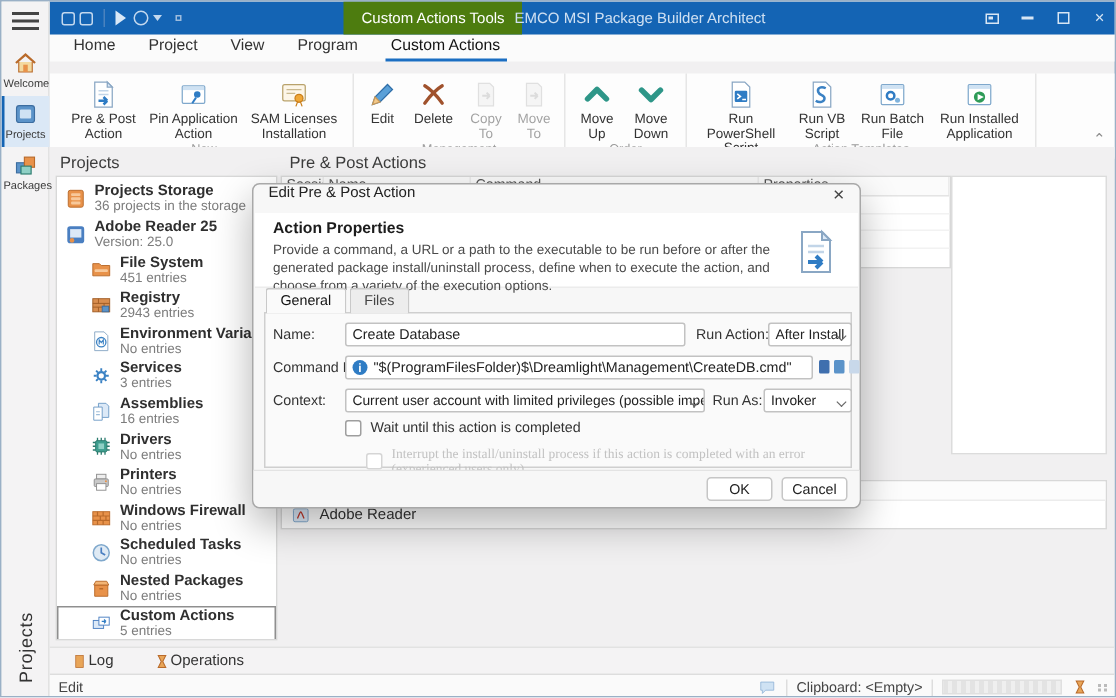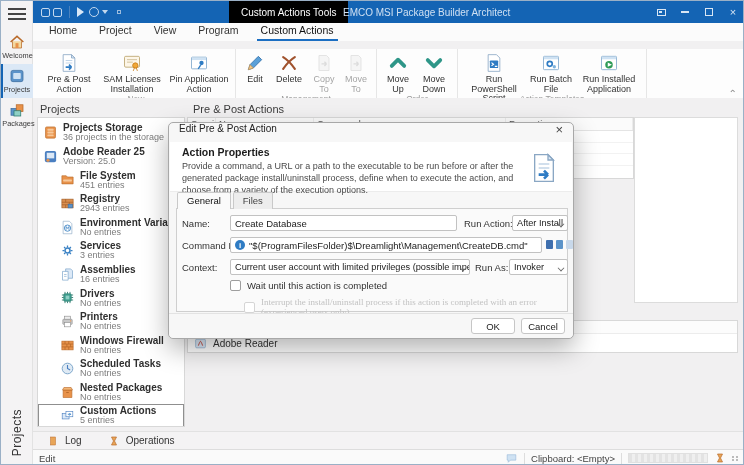--- a/index.html
+++ b/index.html
@@ -22,21 +22,21 @@
   
   .titlebar { position:absolute; left:32px; top:0; width:712px; height:22px; background:#1464b4; display:flex; align-items:center; z-index:4; }
   .qat { display:flex; align-items:center; gap:5px; margin-left:8px; color:#c3d8ee; }
   .qat .sq { width:9px; height:9px; border:1.4px solid #c3d8ee; border-radius:2px; }
   .qat .sq2 { width:9px; height:9px; border:1.4px solid #c3d8ee; border-radius:2px; margin-left:-2px; }
   .qat .vsep { width:1px; height:12px; background:#4a82be; margin:0 2px; }
   .qat .play { width:0; height:0; border-left:7px solid #d9e8f7; border-top:5px solid transparent; border-bottom:5px solid transparent; }
   .qat .globe { width:10px; height:10px; border:1.4px solid #c3d8ee; border-radius:50%; }
   .qat .caret { width:0; height:0; border-top:4px solid #c3d8ee; border-left:3.5px solid transparent; border-right:3.5px solid transparent; margin-left:-2px; }
   .qat .dot { width:4px; height:4px; border:1px solid #9dbcdd; margin-left:4px; }
-  .ctx-chip { position:absolute; left:196px; top:0; height:22px; padding:0 12px; background:#000000; color:#fff; font-size:10px; display:flex; align-items:center; }
+  .ctx-chip { position:absolute; left:196px; top:0; height:22px; padding:0 12px; background:#4d7c0f; color:#fff; font-size:10px; display:flex; align-items:center; }
   .win-title { position:absolute; left:310px; top:0; height:22px; display:flex; align-items:center; color:#cfe0f2; font-size:10px; }
   .win-ctrls { position:absolute; right:0; top:0; height:22px; display:flex; align-items:center; }
   .wbtn { width:24px; height:22px; display:flex; align-items:center; justify-content:center; color:#d8e6f4; font-size:11px; cursor:pointer; }
   .wbtn .mini-rect { width:9px; height:7px; border:1px solid #d8e6f4; position:relative; }
   .wbtn .mini-rect::after { content:""; position:absolute; left:1px; top:1px; width:3px; height:2px; background:#d8e6f4; }
   .wbtn .maxi { width:8px; height:8px; border:1px solid #d8e6f4; }
   .wbtn .minim { width:8px; height:1.4px; background:#d8e6f4; }
 
   
   .ribbon-tabs { position:absolute; left:32px; top:22px; width:712px; height:18px; background:#fbfbfb; display:flex; align-items:flex-end; gap:14px; padding-left:12px; }
@@ -74,21 +74,21 @@
   .props-panel { position:absolute; left:601px; top:19px; width:104px; height:186px; background:#fff; border:1px solid #dcdcdc; }
 
   .grid-bottom { position:absolute; left:154px; top:222px; width:551px; height:33px; background:#fff; border:1px solid #d8d8d8; }
   .gb-head { height:13px; border-bottom:1px solid #ececec; background:#fcfcfc; }
   .gb-row { display:flex; align-items:center; height:18px; padding-left:6px; }
   .gb-row .aic { width:13px; height:13px; margin-right:6px; }
   .gb-row span { font-size:10px; color:#333; }
 
   
   .bottom-tabs { position:absolute; left:32px; top:430px; width:712px; height:18px; background:#f4f3f4; border-top:1px solid #e2e2e2; display:flex; align-items:center; gap:26px; padding-left:14px; }
-  .btab { display:flex; align-items:center; gap:6px; cursor:pointer; }
+  .btab { display:flex; align-items:center; cursor:pointer; }
   .btab .bic2 { width:12px; height:12px; }
   .btab span { font-size:10px; color:#333; }
   .statusbar { position:absolute; left:32px; top:448px; width:712px; height:17px; background:#fafafa; border-top:1px solid #ddd; display:flex; align-items:center; font-size:9.5px; color:#444; }
   .sb-left { margin-left:6px; }
   .sb-right { position:absolute; right:6px; display:flex; align-items:center; gap:6px; }
   .sb-sep { width:1px; height:11px; background:#ddd; }
   .sb-progress { width:80px; height:10px; background:repeating-linear-gradient(90deg,#e3e3e3 0 3px,#efefef 3px 6px); border:1px solid #e0e0e0; }
   .sb-grip { display:grid; grid-template-columns:repeat(2,3px); gap:1px; }
   .sb-grip i { width:2px; height:2px; background:#bbb; display:block; }
 
@@ -340,31 +340,31 @@
   </div>
 
   <div class="ribbon">
     <div class="rgroup">
       <div class="rbtn" style="width:56px">
         <svg class="bic">
             <use href="#s-doc"></use>
           </svg>
         <span class="blabel">Pre &amp; Post Action</span>
       </div>
+      <div class="rbtn" style="width:64px">
+        <svg class="bic">
+            <use href="#s-pinwin"></use>
+          </svg>
+        <span class="blabel">Pin Application Action</span>
+      </div>
       <div class="rbtn" style="width:70px">
         <svg class="bic">
             <use href="#s-cert"></use>
           </svg>
         <span class="blabel">SAM Licenses Installation</span>
-      </div>
-      <div class="rbtn" style="width:64px">
-        <svg class="bic">
-            <use href="#s-pinwin"></use>
-          </svg>
-        <span class="blabel">Pin Application Action</span>
       </div>
       <span class="rgroup-label">New</span>
     </div>
     <div class="rgroup">
       <div class="rbtn" style="width:30px">
         <svg class="bic">
             <use href="#s-pencil"></use>
           </svg>
         <span class="blabel">Edit</span>
       </div>
@@ -402,20 +402,26 @@
         <span class="blabel">Move Down</span>
       </div>
       <span class="rgroup-label">Order</span>
     </div>
     <div class="rgroup">
       <div class="rbtn" style="width:64px">
         <svg class="bic">
             <use href="#s-ps"></use>
           </svg>
         <span class="blabel">Run PowerShell Script</span>
+      </div>
+      <div class="rbtn" style="width:44px">
+        <svg class="bic">
+            <use href="#s-vbs"></use>
+          </svg>
+        <span class="blabel">Run VB Script</span>
       </div>
       <div class="rbtn" style="width:50px">
         <svg class="bic">
             <use href="#s-bat"></use>
           </svg>
         <span class="blabel">Run Batch File</span>
       </div>
       <div class="rbtn" style="width:66px">
         <svg class="bic">
             <use href="#s-runapp"></use>

